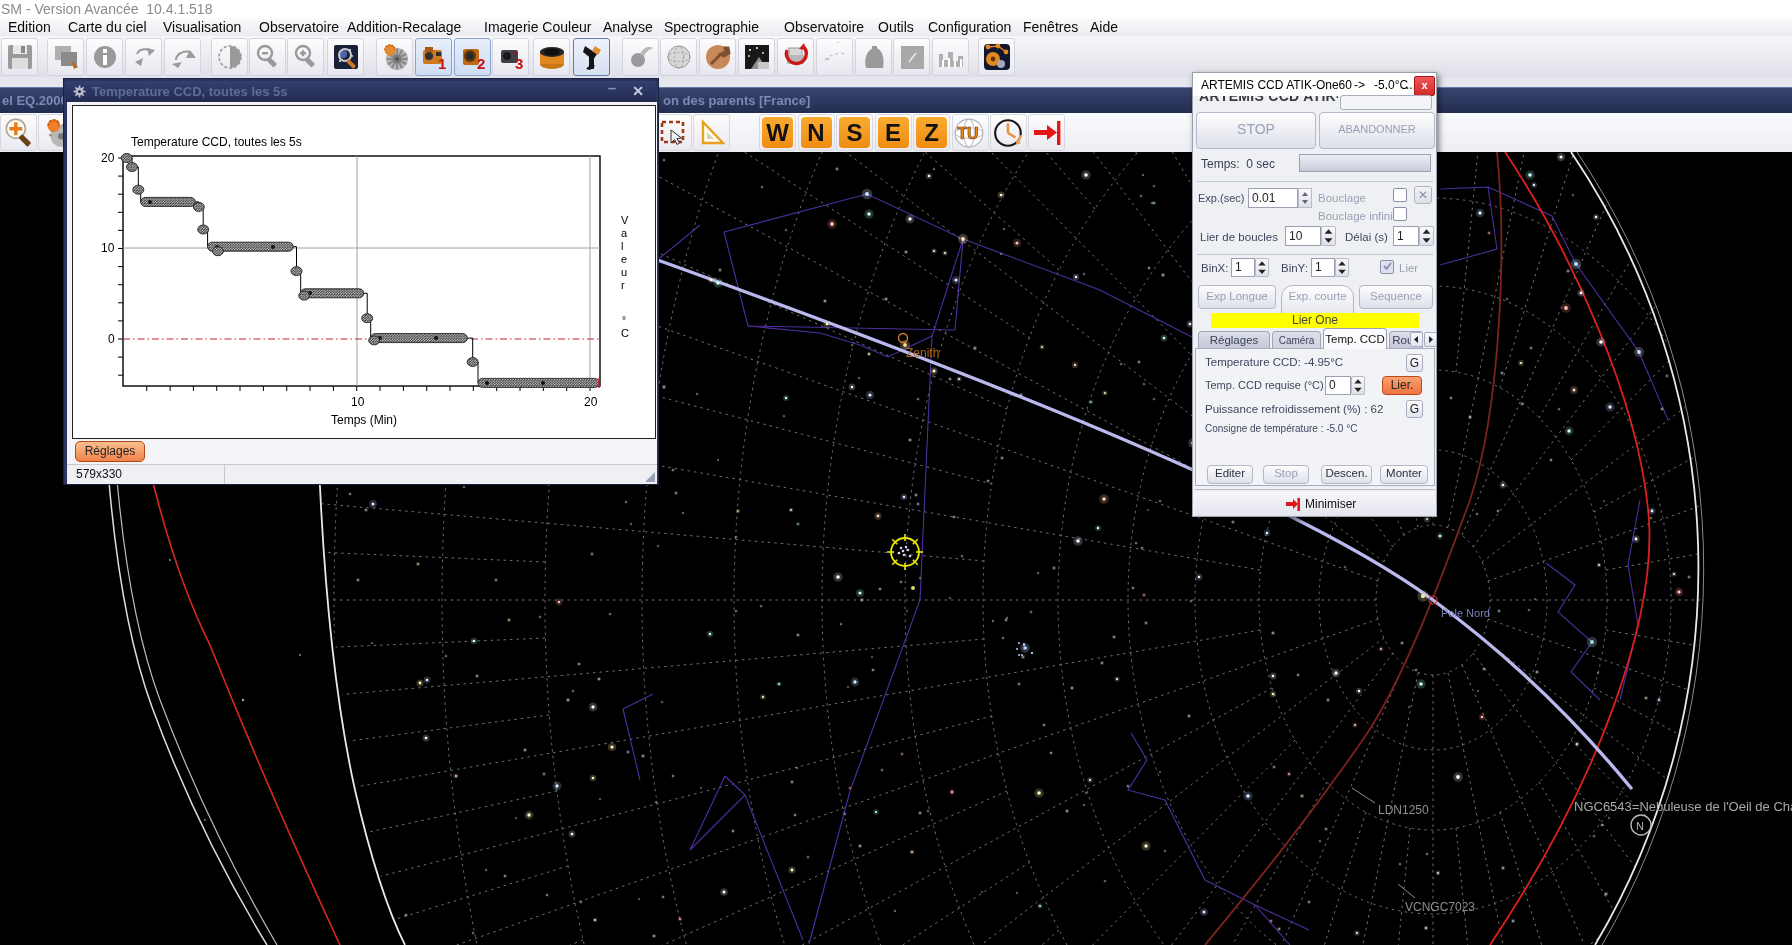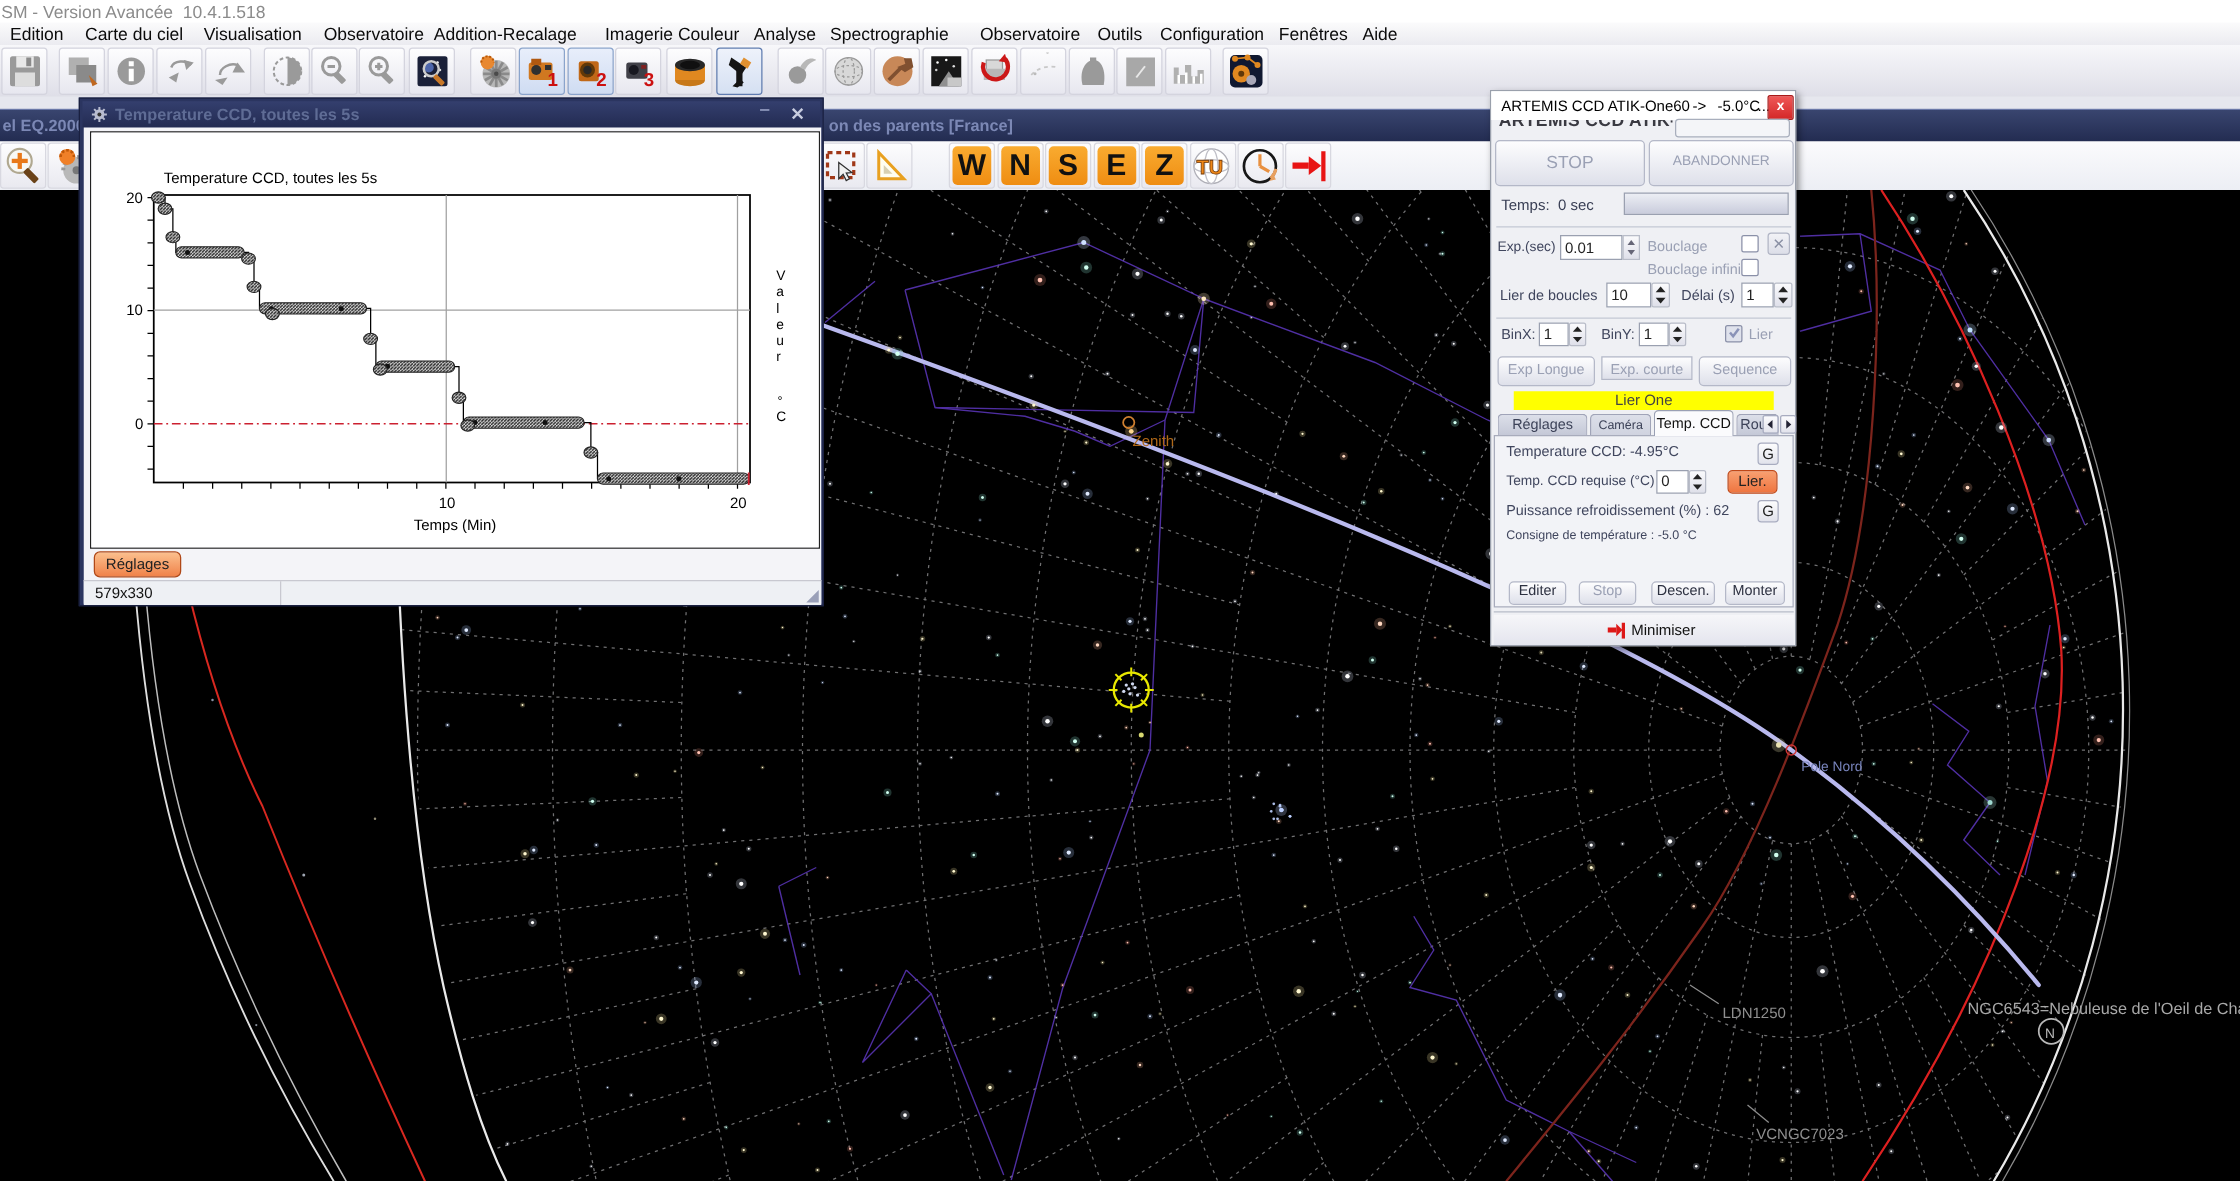--- a/index.html
+++ b/index.html
@@ -1532,21 +1532,21 @@
           <path d="M5.5 14 L9 10 L2 10 Z" fill="#222"></path>
         </svg>
       </div>
       <div style="position:absolute;left:187px;top:187px;width:14px;height:14px;background:#dfe2ec;border:1px solid #8a90a8;box-sizing:border-box;border-radius:2px;padding-left:1px">
         <svg width="11" height="11">
           <path d="M2 5 L4.5 8 L9 2" stroke="#8a93b8" stroke-width="2" fill="none"></path>
         </svg>
       </div>
       <div style="position:absolute;left:206px;top:189px;font-size:11.5px;color:#9aa0b4;white-space:nowrap">Lier</div>
       <div style="position:absolute;left:5px;top:212px;width:78px;height:24px;border-radius:4px;background:linear-gradient(#fdfdfe,#dee0ea);border:1px solid #b4b8c8;box-sizing:border-box;color:#9aa0b4;font-size:11.5px;text-align:center;line-height:20px">Exp Longue</div>
-      <div style="position:absolute;left:88px;top:212px;width:73px;height:19px;border-radius:0;background:linear-gradient(#fdfdfe,#dee0ea);border:1px solid #b4b8c8;box-sizing:border-box;color:#9aa0b4;font-size:11.5px;text-align:center;line-height:20px">Exp. courte</div>
+      <div style="position:absolute;left:88px;top:212px;width:73px;height:42px;border-radius:12px;background:linear-gradient(#fdfdfe,#dee0ea);border:1px solid #b4b8c8;box-sizing:border-box;color:#9aa0b4;font-size:11.5px;text-align:center;line-height:20px">Exp. courte</div>
       <div style="position:absolute;left:166px;top:212px;width:74px;height:24px;border-radius:4px;background:linear-gradient(#fdfdfe,#dee0ea);border:1px solid #b4b8c8;box-sizing:border-box;color:#9aa0b4;font-size:11.5px;text-align:center;line-height:20px">Sequence</div>
       <div style="position:absolute;left:18px;top:240px;width:208px;height:15px;background:#ffff00;color:#444;font-size:12px;text-align:center;line-height:15px">Lier One</div>
       <div style="position:absolute;left:2px;top:258px;width:240px;height:18px">
         <div style="position:absolute;left:3px;top:0;width:72px;height:18px;background:linear-gradient(#dcdfe9,#c3c7d6);border:1px solid #a0a4b8;border-bottom:none;border-radius:4px 4px 0 0;box-sizing:border-box;color:#3c4258;font-size:11.5px;text-align:center;line-height:17px;white-space:nowrap;overflow:hidden">Réglages</div>
         <div style="position:absolute;left:77px;top:0;width:49px;height:34px;background:linear-gradient(#dcdfe9,#c3c7d6);border:1px solid #a0a4b8;border-bottom:none;border-radius:4px 4px 0 0;box-sizing:border-box;color:#3c4258;font-size:10px;text-align:center;line-height:17px;white-space:nowrap;overflow:hidden">Caméra</div>
         <div style="position:absolute;left:128px;top:-3px;width:64px;height:21px;background:#fbfbfd;border:1px solid #9aa0b4;border-bottom:none;border-radius:4px 4px 0 0;box-sizing:border-box;color:#111;font-size:11.5px;text-align:center;line-height:20px;white-space:nowrap;z-index:3">Temp. CCD</div>
         <div style="position:absolute;left:194px;top:0;width:34px;height:18px;background:linear-gradient(#dcdfe9,#c3c7d6);border:1px solid #a0a4b8;border-bottom:none;border-radius:4px 4px 0 0;box-sizing:border-box;color:#3c4258;font-size:11.5px;text-align:center;line-height:17px;white-space:nowrap;overflow:hidden">Roue</div>
         <div style="position:absolute;left:215px;top:1px;width:13px;height:15px;background:linear-gradient(#fbfbfd,#e2e3ec);border:1px solid #a8acc0;border-radius:2px;box-sizing:border-box;z-index:4">
           <svg width="11" height="13">
             <path d="M7 3 L3 6.5 L7 10 Z" fill="#223"></path>

